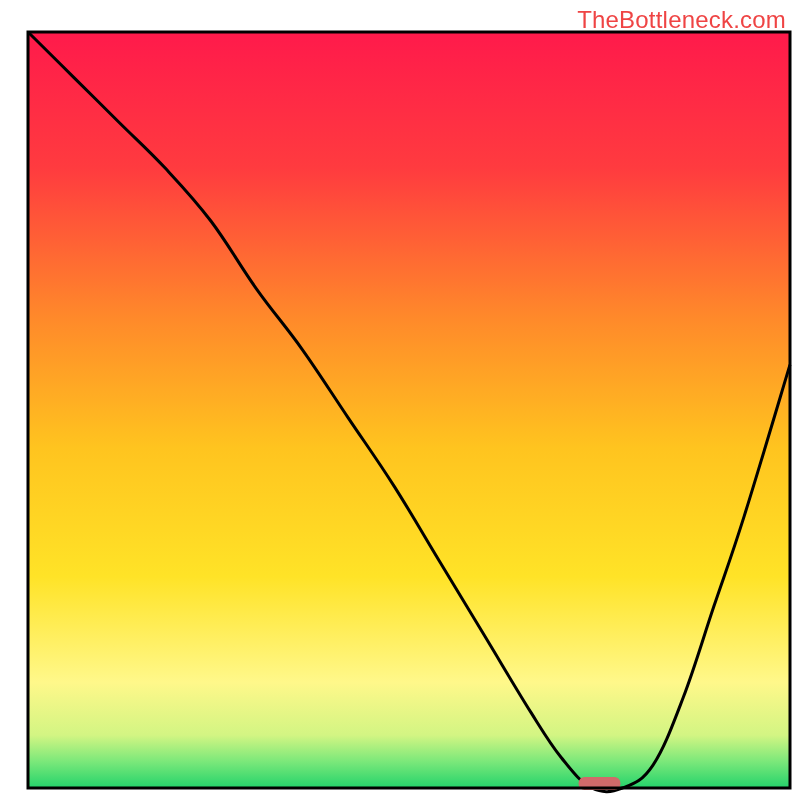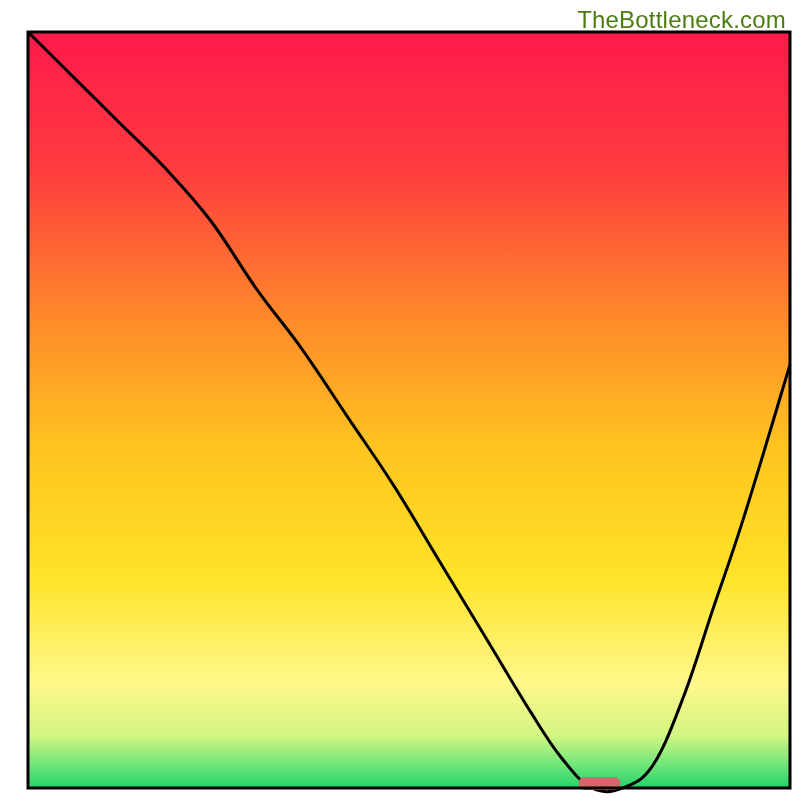--- a/index.html
+++ b/index.html
@@ -15,21 +15,21 @@
     position: relative;
     width: 800px;
     height: 800px;
   }
   .watermark {
     position: absolute;
     top: 6px;
     right: 14px;
     font-size: 24px;
     font-weight: 500;
-    color: #4d7c0f;
+    color: #ef4444;
     letter-spacing: 0.2px;
     z-index: 3;
   }
   svg.chart {
     position: absolute;
     left: 0;
     top: 0;
   }
 </style>
 </head>

